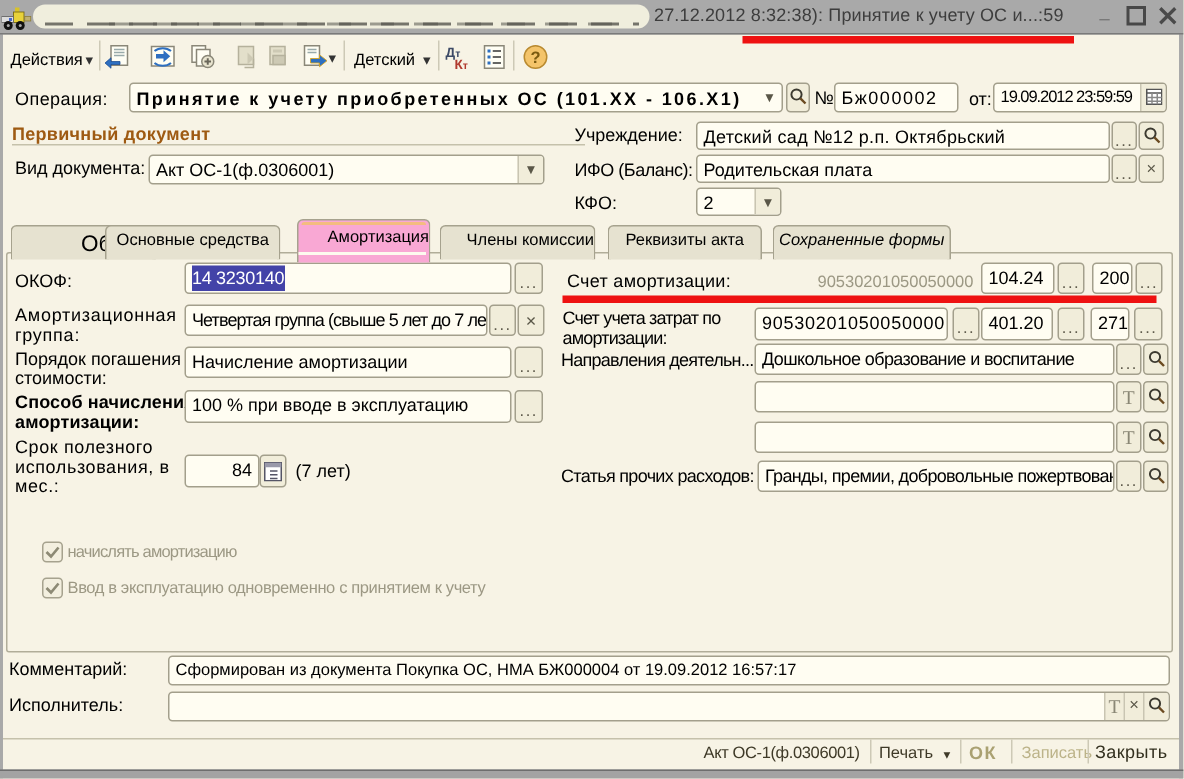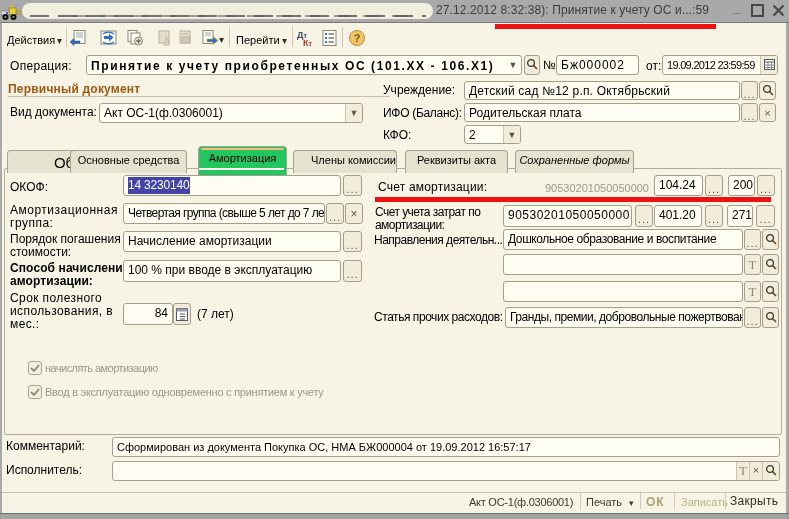--- a/index.html
+++ b/index.html
@@ -89,21 +89,21 @@
 </svg>
 
 <svg class="abs" style="left:201px;top:30px;" width="18" height="17" viewBox="0 0 18 17">
  <rect x="2" y="0.5" width="10" height="13" fill="#fffef4" stroke="#8a8778"></rect>
  <line x1="4" y1="3" x2="10" y2="3" stroke="#9aa"></line>
  <line x1="4" y1="5" x2="10" y2="5" stroke="#9aa"></line>
  <path d="M6 9 L12 9 L12 6.5 L17 10.5 L12 14.5 L12 12 L6 12 Z" fill="#2e6fc0" stroke="#d9a520" stroke-width="0.6"></path>
 </svg>
 <div class="lbl" style="left:219px;top:33px;color:#333;font-size:10px;">▾</div>
 <div class="sep" style="left:229px;top:27px;height:20px;"></div>
-<div class="lbl" style="left:236px;top:34px;font-size:11px;">Перейти</div>
+<div class="lbl" style="left:236px;top:34px;font-size:11px;">Детский</div>
 <div class="lbl" style="left:282px;top:34px;color:#333;font-size:10px;">▾</div>
 <div class="sep" style="left:292px;top:27px;height:20px;"></div>
 
 <div class="lbl" style="left:297px;top:29px;font-size:9px;font-weight:bold;color:#3d4a66;">Д<span style="font-size:7px;">т</span></div>
 <div class="lbl" style="left:303px;top:37px;font-size:9px;font-weight:bold;color:#b03a2e;">К<span style="font-size:7px;">т</span></div>
 
 <svg class="abs" style="left:322px;top:30px;" width="16" height="17" viewBox="0 0 16 17">
  <rect x="1" y="0.5" width="13" height="15" fill="#fffef4" stroke="#8a8778"></rect>
  <rect x="3" y="3" width="2" height="2" fill="#2e6fc0"></rect>
  <rect x="3" y="7" width="2" height="2" fill="#2e6fc0"></rect>
@@ -167,21 +167,21 @@
 <div class="fld" style="left:464px;top:125px;width:57px;height:19px;padding-right:18px;">2
  <span class="abs" style="right:0;top:0;width:17px;height:17px;border-left:1px solid #c9c5b2;background:#f1edda;color:#5a5748;font-size:9px;text-align:center;padding-top:4px;box-sizing:border-box;">▼</span>
 </div>
 
 <div class="abs" style="left:4px;top:168px;width:776px;height:265px;border:1px solid #b1ad99;border-radius:2px;background:#f7f3e5;"></div>
 <div class="abs" style="left:7px;top:150px;width:55px;height:19px;background:#e6e2d0;border:1px solid #a6a28e;border-bottom:none;border-radius:4px 4px 0 0;text-align:right;padding-top:3px;box-sizing:content-box;font-size:15px;padding-left:40px;">Общая</div>
 <div class="abs" style="left:70px;top:150px;width:115px;height:19px;background:#e6e2d0;border:1px solid #a6a28e;border-bottom:none;border-radius:4px 4px 0 0;text-align:center;padding-top:3px;font-size:11px;">Основные средства</div>
 <div class="abs" style="left:293px;top:150px;width:102px;height:19px;background:#e6e2d0;border:1px solid #a6a28e;border-bottom:none;border-radius:4px 4px 0 0;text-align:right;padding-top:3px;font-size:11px;">Члены комиссии</div>
 <div class="abs" style="left:405px;top:150px;width:101px;height:19px;background:#e6e2d0;border:1px solid #a6a28e;border-bottom:none;border-radius:4px 4px 0 0;text-align:center;padding-top:3px;font-size:11px;">Реквизиты акта</div>
 <div class="abs" style="left:515px;top:150px;width:117px;height:19px;background:#e6e2d0;border:1px solid #a6a28e;border-bottom:none;border-radius:4px 4px 0 0;text-align:center;padding-top:3px;font-size:11px;font-style:italic;">Сохраненные формы</div>
-<div class="abs" style="left:198px;top:146px;width:87px;height:23px;background:#22c55e;border:1px solid #a6a28e;border-bottom:none;border-radius:4px 4px 0 0;text-align:center;padding-top:5px;font-size:11px;z-index:3;">
+<div class="abs" style="left:198px;top:146px;width:87px;height:23px;background:#f9a8d4;border:1px solid #a6a28e;border-bottom:none;border-radius:4px 4px 0 0;text-align:right;padding-top:5px;font-size:11px;z-index:3;">
 <span class="abs" style="left:2px;top:1px;right:2px;height:2px;background:#f4bc80;border-radius:3px 3px 0 0;"></span>Амортизация</div>
 <div class="abs" style="left:199px;top:168px;width:85px;height:2px;background:#fdfaee;z-index:4;"></div>
 
 <div class="lbl" style="left:10px;top:181px;">ОКОФ:</div>
 <div class="fld" style="left:123px;top:175px;width:218px;height:21px;"><span style="background:#4343a8;color:#fff;letter-spacing:-0.2px;padding:1px 1px 2px 0;">14 3230140</span></div>
 <div class="btn dots" style="left:343px;top:175px;width:19px;height:21px;padding-top:9px;">...</div>
 
 <div class="lbl" style="left:10px;top:204px;letter-spacing:0.5px;">Амортизационная<br>группа:</div>
 <div class="fld" style="left:123px;top:203px;width:202px;height:21px;letter-spacing:-0.6px;">Четвертая группа (свыше 5 лет до 7 ле</div>
 <div class="btn dots" style="left:326px;top:203px;width:18px;height:21px;padding-top:9px;">...</div>

